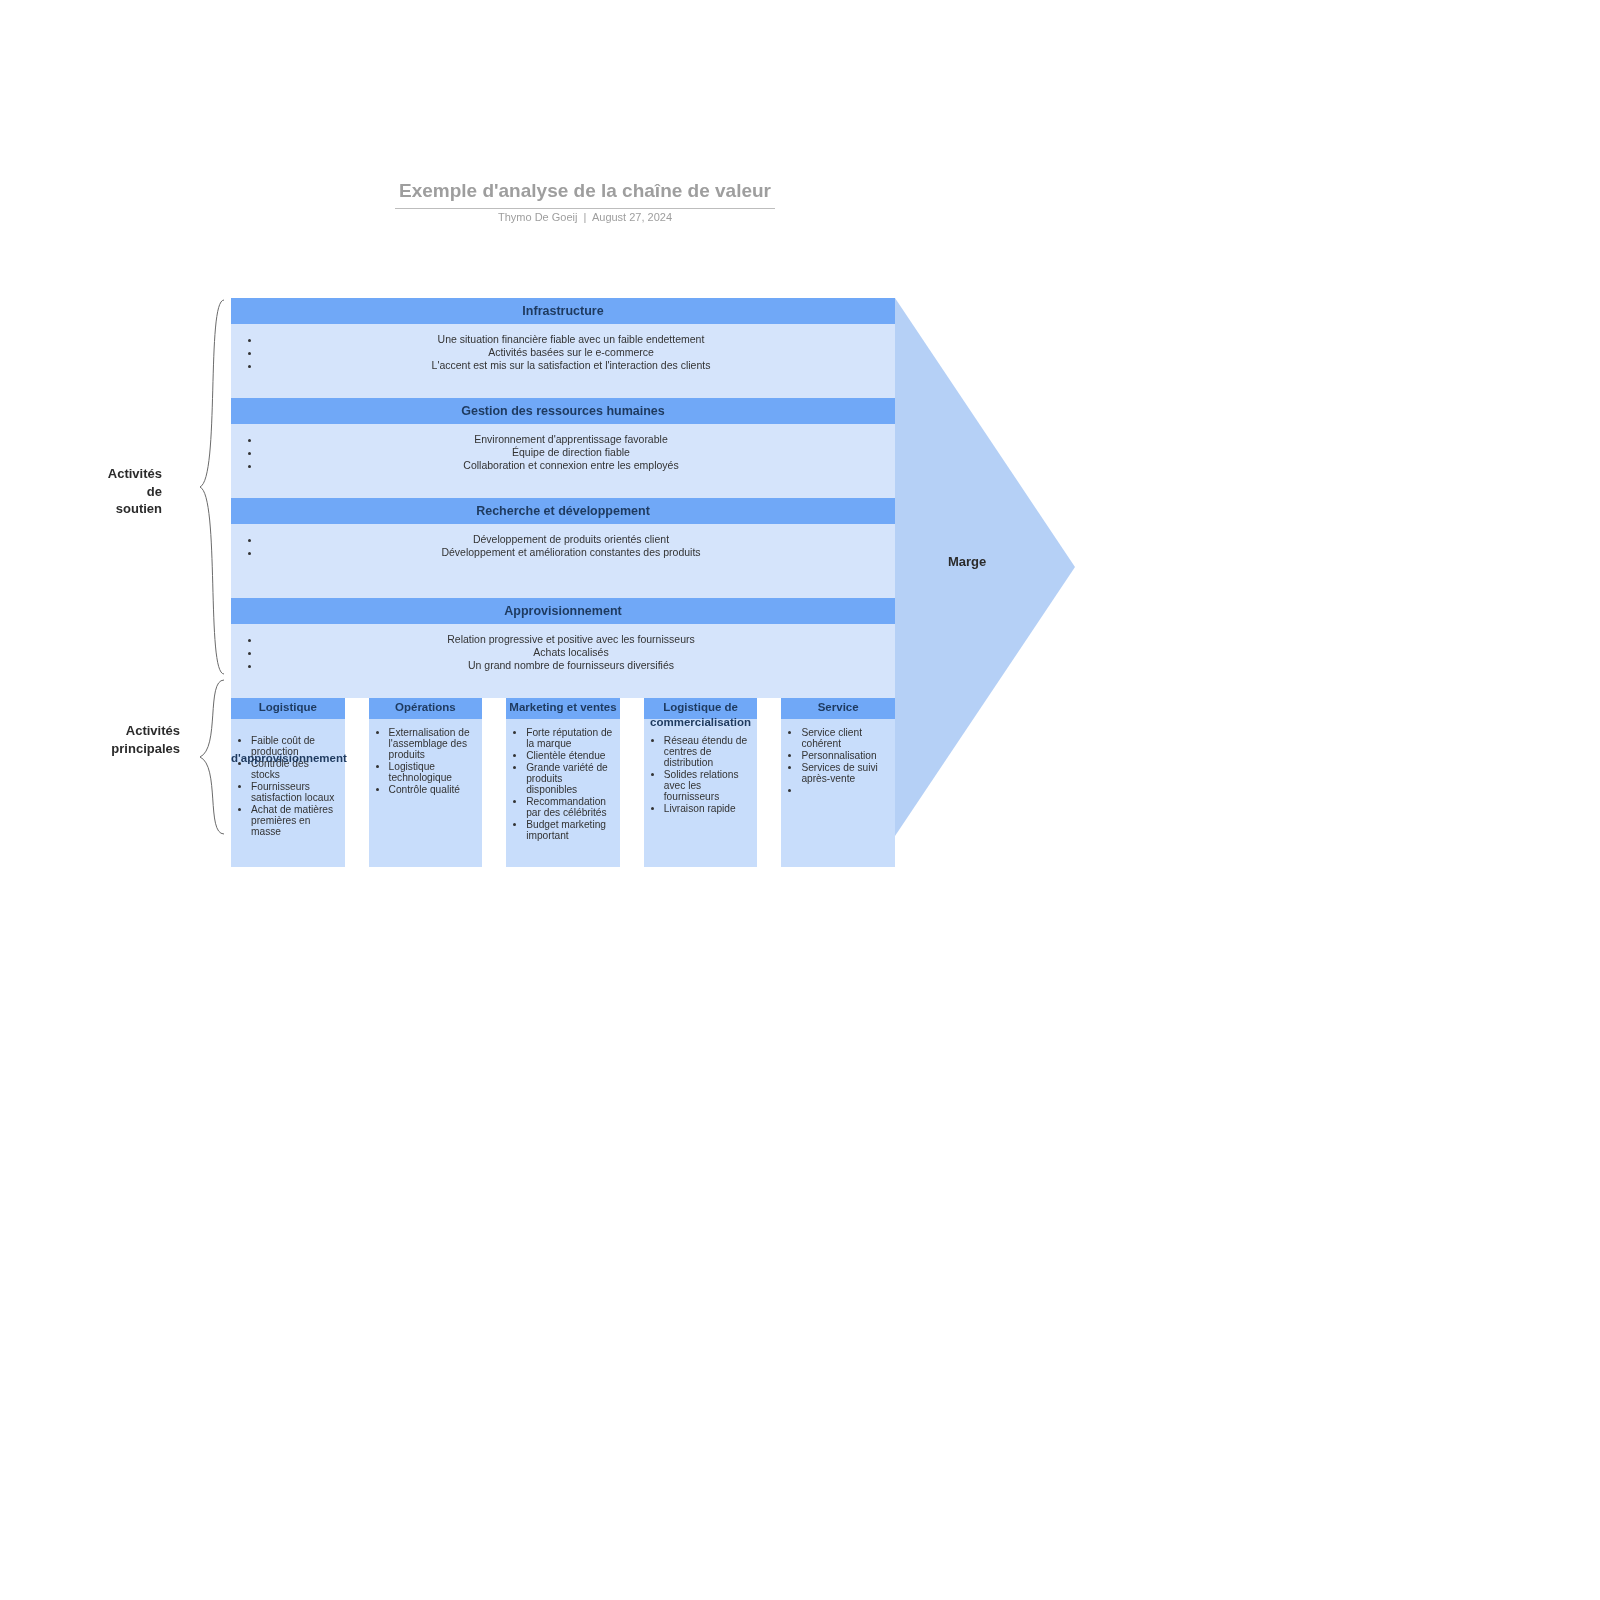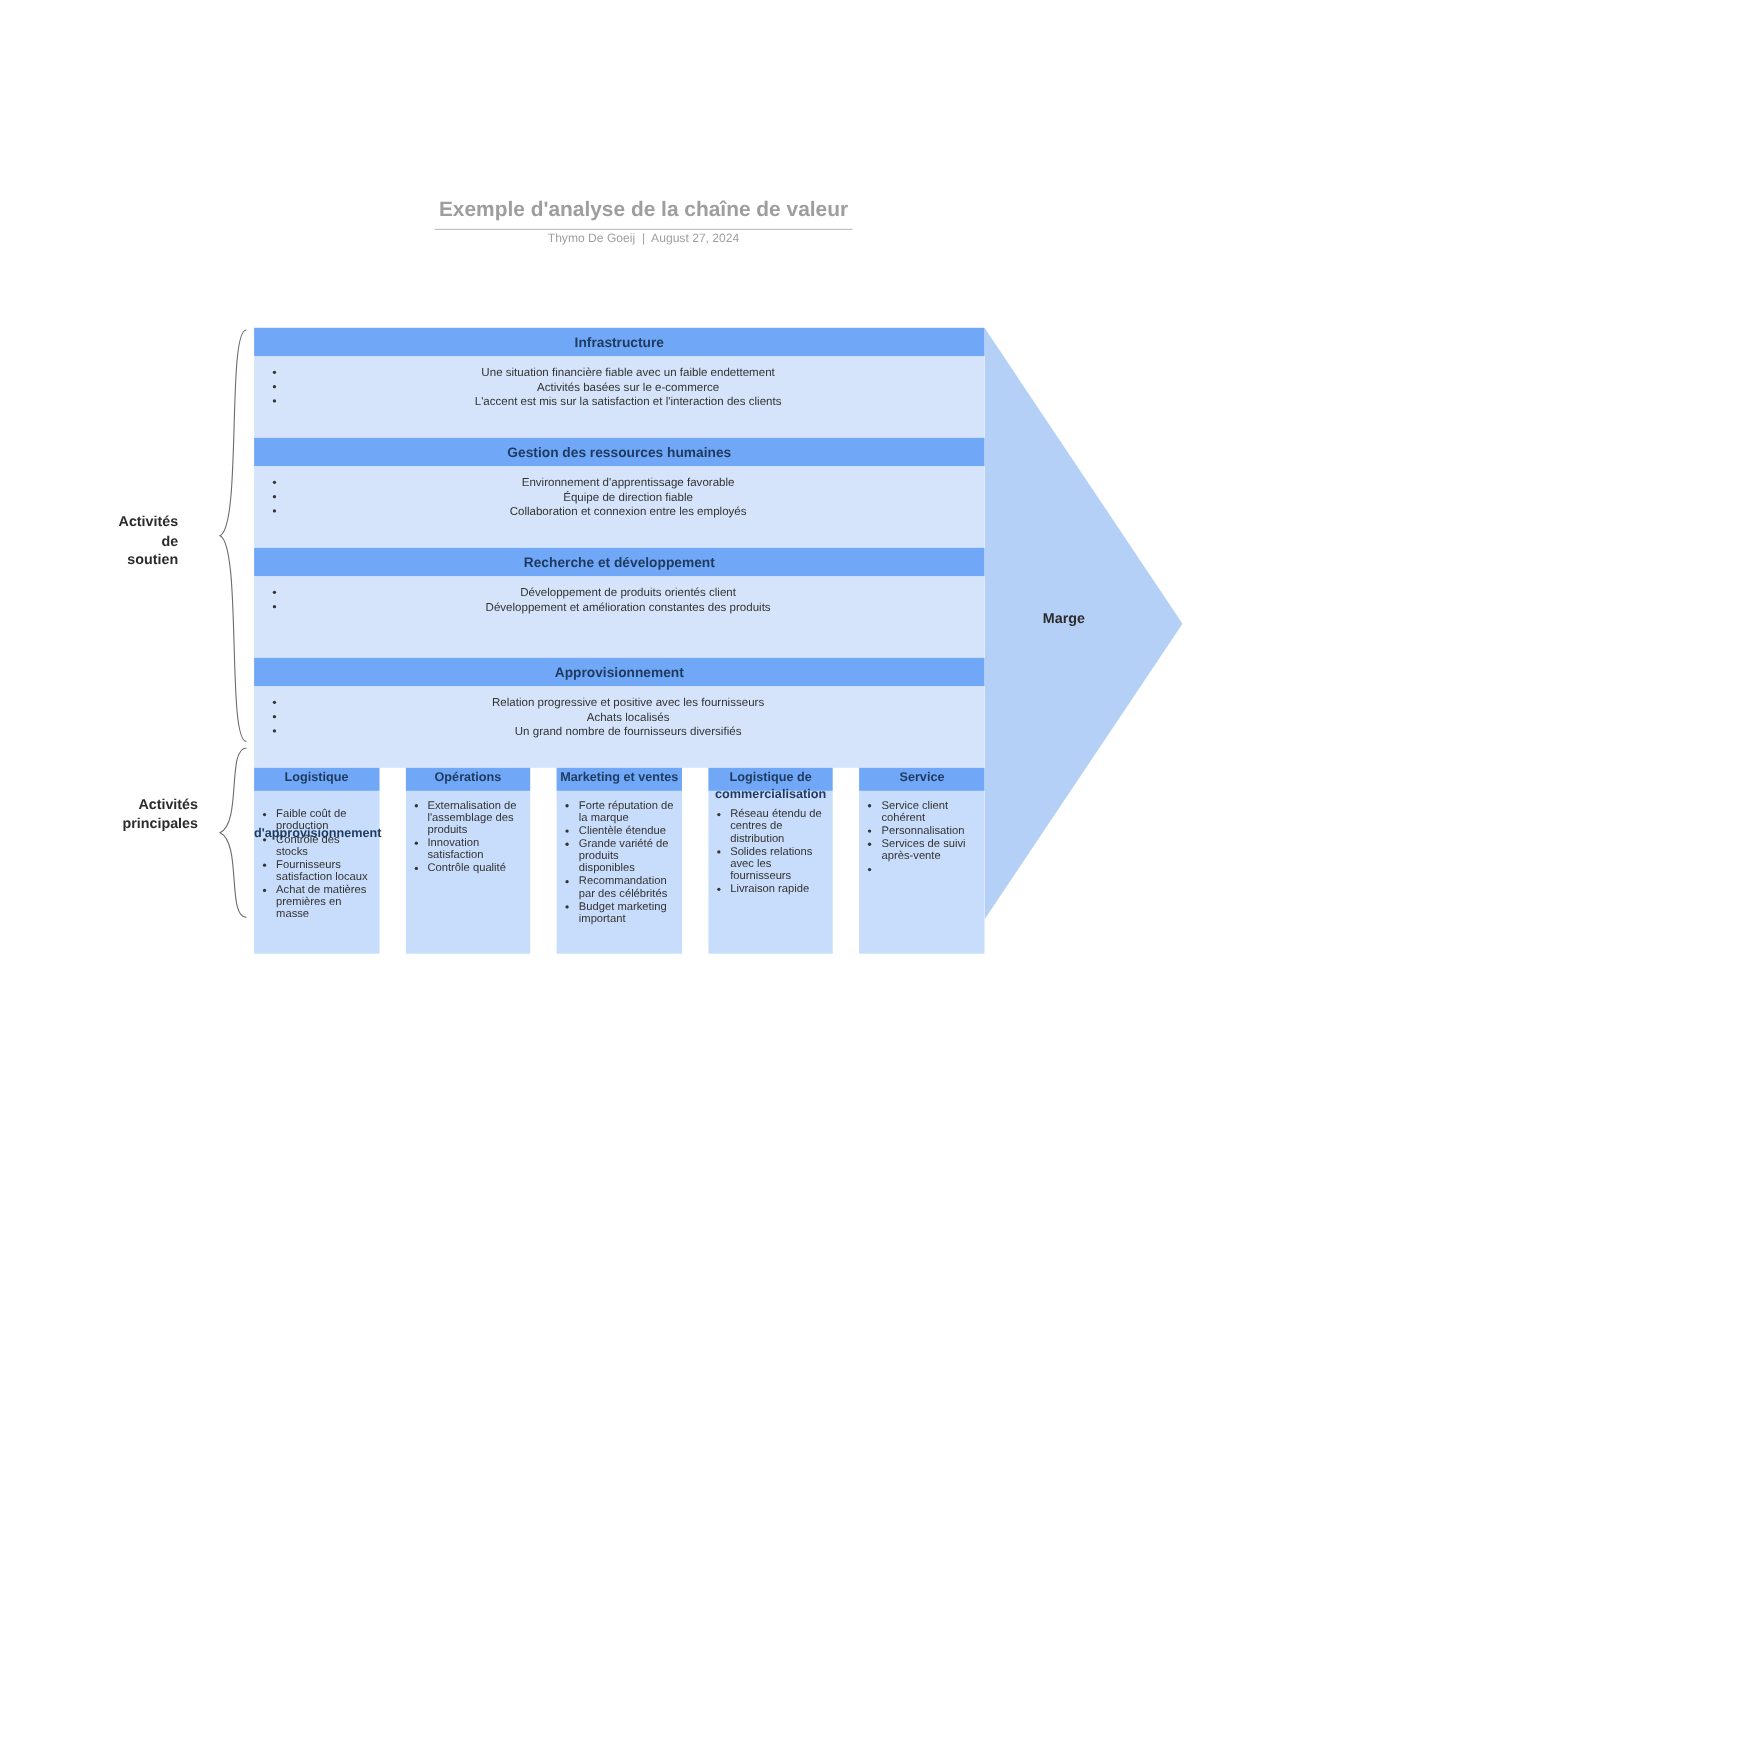--- a/index.html
+++ b/index.html
@@ -202,21 +202,21 @@
               <li>Fournisseurs satisfaction locaux</li>
               <li>Achat de matières premières en masse</li>
             </ul>
           </div>
         </div>
         <div class="primary-col">
           <div class="primary-head">Opérations</div>
           <div class="primary-body">
             <ul style="margin-top: 2px;">
               <li>Externalisation de l'assemblage des produits</li>
-              <li>Innovation satisfaction</li>
+              <li>Logistique technologique</li>
               <li>Contrôle qualité</li>
             </ul>
           </div>
         </div>
         <div class="primary-col">
           <div class="primary-head">Marketing et ventes</div>
           <div class="primary-body">
             <ul style="margin-top: 2px;">
               <li>Forte réputation de la marque</li>
               <li>Clientèle étendue</li>

